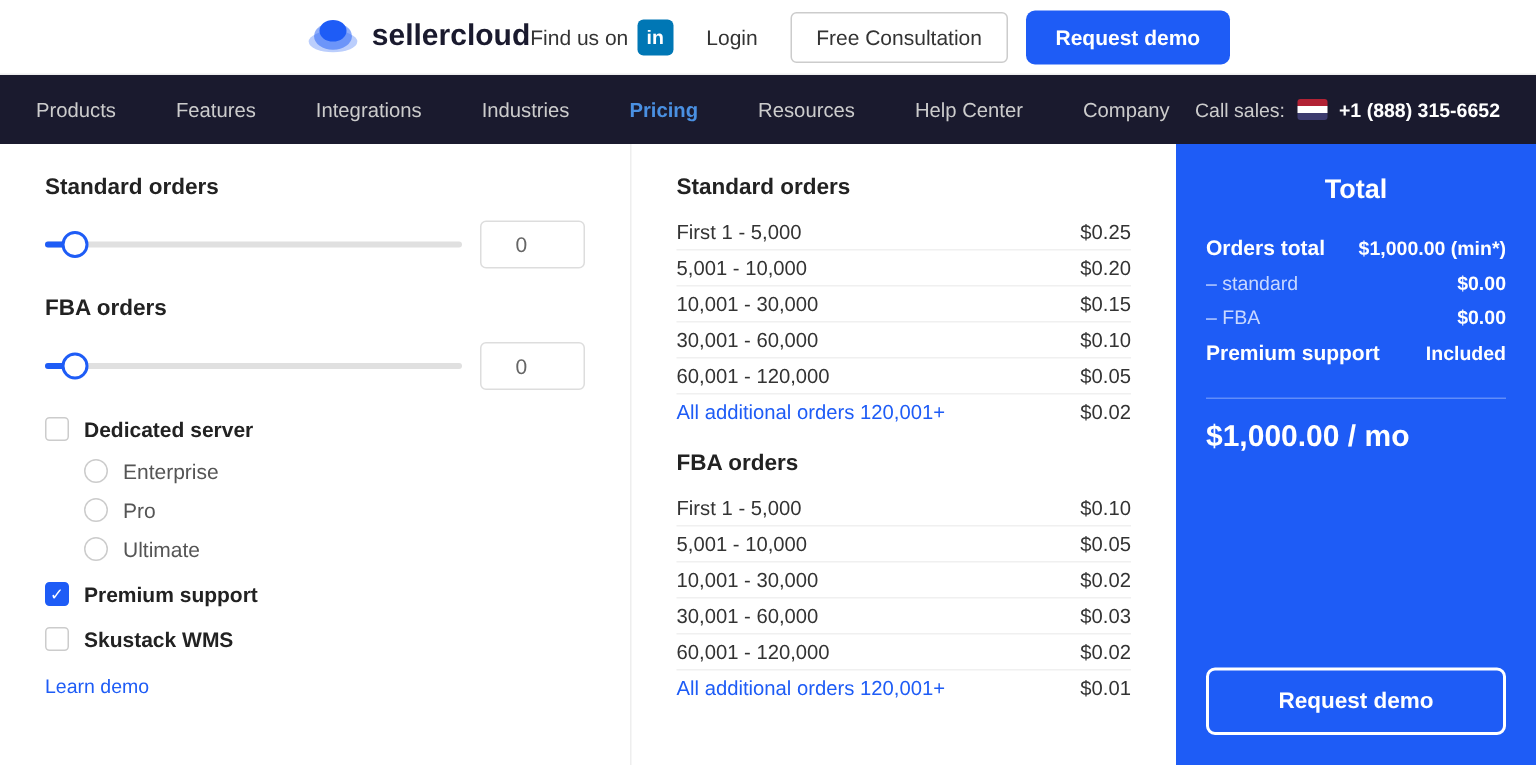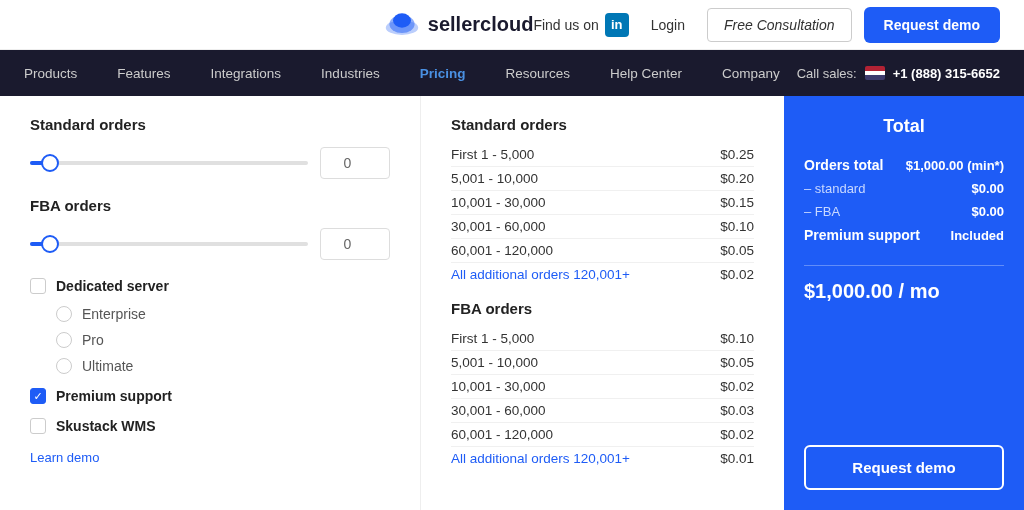--- a/index.html
+++ b/index.html
@@ -4,21 +4,21 @@
   <style>
     * { box-sizing: border-box; margin: 0; padding: 0; }
     body { font-family: -apple-system, BlinkMacSystemFont, 'Segoe UI', sans-serif; font-size: 14px; background: #f5f5f5; }
 
     
     .top-bar {
       background: #fff;
       height: 50px;
       display: flex;
       align-items: center;
-      justify-content: flex-end;
+      justify-content: center;
       padding: 0 24px;
       border-bottom: 1px solid #eee;
     }
     .logo-area {
       display: flex;
       align-items: center;
       gap: 8px;
     }
     .logo-icon {
       width: 36px;
@@ -62,21 +62,20 @@
       padding: 6px 10px;
     }
     .free-consult-btn {
       background: none;
       border: 1px solid #ccc;
       color: #333;
       font-size: 14px;
       cursor: pointer;
       padding: 8px 16px;
       border-radius: 4px;
-      font-style: italic;
     }
     .request-demo-btn {
       background: #1e5cf6;
       border: none;
       color: #fff;
       font-size: 14px;
       cursor: pointer;
       padding: 10px 20px;
       border-radius: 6px;
       font-weight: 600;

